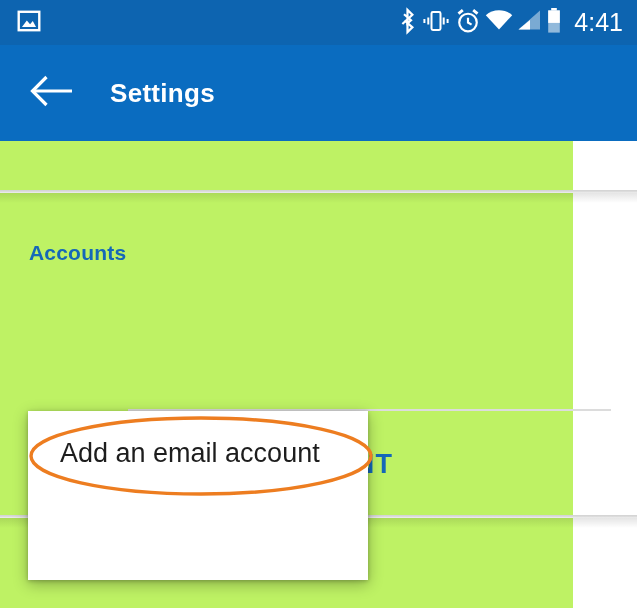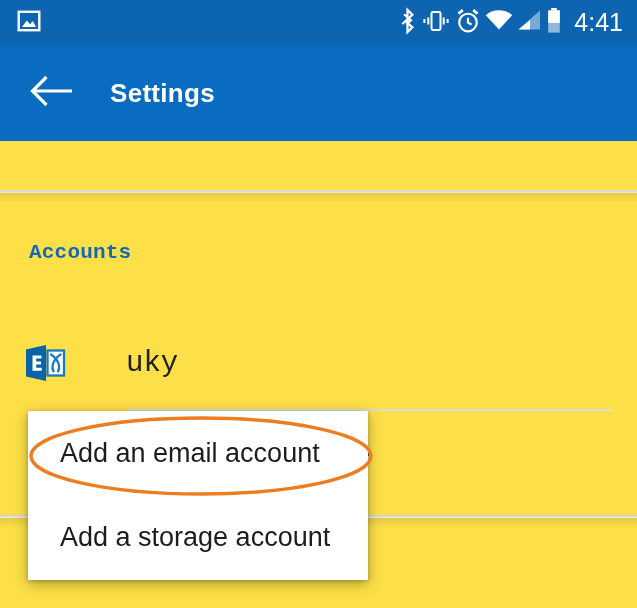--- a/index.html
+++ b/index.html
@@ -73,24 +73,23 @@
     font-size: 26px;
     font-weight: 700;
     margin-left: 30px;
     letter-spacing: 0.3px;
   }
 
   
   #content {
     position: absolute;
     left: 0; top: 141px;
-    width: 637px;
+    width: 573px;
     height: 467px;
-    background: #fde047;
-    font-family: Liberation Mono, monospace;
+    background: #bef264;
   }
 
   .divider-full {
     position: absolute;
     left: 0;
     width: 637px;
     height: 3px;
     background: linear-gradient(to bottom, #d3d3d3 0%, #d8d8d8 40%, #efefef 100%);
   }
   .divider-shadow {
@@ -275,50 +274,33 @@
   <div id="app-bar-title">Settings</div>
 </div>
 
 <div id="content">
 
   <div class="divider-full" id="divider-top"></div>
   <div class="divider-shadow" id="divider-top-sh"></div>
 
   <div id="accounts-heading">Accounts</div>
 
-  <div id="account-row">
-    <span id="exchange-icon">
-      <svg width="42" height="40" viewBox="0 0 42 40">
-
-        <path d="M2 6.5 L22 2 L22 38 L2 33.5 Z" fill="#0a62a8"></path>
-        <path d="M8.5 12.5 L17.5 12.5 L17.5 15.6 L12.2 15.6 L12.2 18.6 L17.0 18.6 L17.0 21.5 L12.2 21.5 L12.2 24.7 L17.7 24.7 L17.7 27.8 L8.5 27.8 Z" fill="#ffffff"></path>
-
-        <rect x="23.5" y="7.5" width="16.5" height="25" fill="#ffffff" stroke="#1a7ac0" stroke-width="2.3"></rect>
-        <path d="M26.3 11 C30.5 13.5 33.5 17 34.8 21.5 C35.4 23.8 35.2 26.5 33.8 29.2" fill="none" stroke="#1a7ac0" stroke-width="2.3"></path>
-        <path d="M37.3 11 C33.1 13.5 30.1 17 28.8 21.5 C28.2 23.8 28.4 26.5 29.8 29.2" fill="none" stroke="#1a7ac0" stroke-width="2.3"></path>
-      </svg>
-    </span>
-    <span id="account-name">uky</span>
-  </div>
 
   <div id="row-divider"></div>
 
   <div id="add-account-action">ADD ACCOUNT</div>
 
   <div class="divider-full" id="divider-bottom"></div>
   <div class="divider-shadow" id="divider-bottom-sh"></div>
 
 </div>
 
 <div id="popup-menu">
   <div class="popup-item">
     <span>Add an email account</span>
   </div>
-  <div class="popup-item">
-    <span>Add a storage account</span>
-  </div>
 </div>
 
 <div id="annotation-ellipse">
   <svg width="350" height="84" viewBox="0 0 350 84">
     <ellipse cx="175" cy="42" rx="170" ry="38" fill="none" stroke="#ED7D20" stroke-width="3.4"></ellipse>
   </svg>
 </div>
 
 </body></html>

